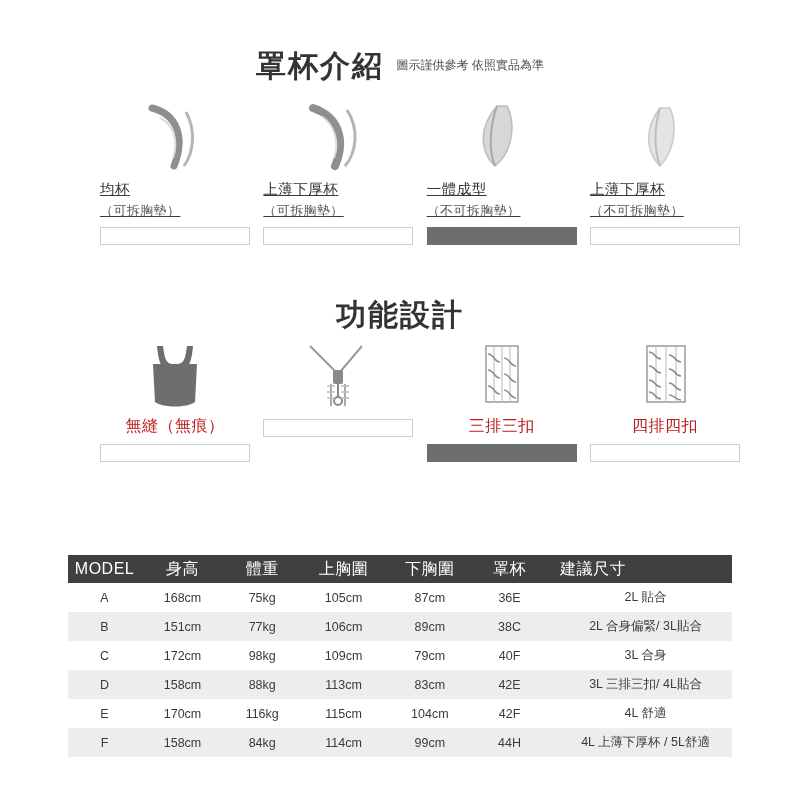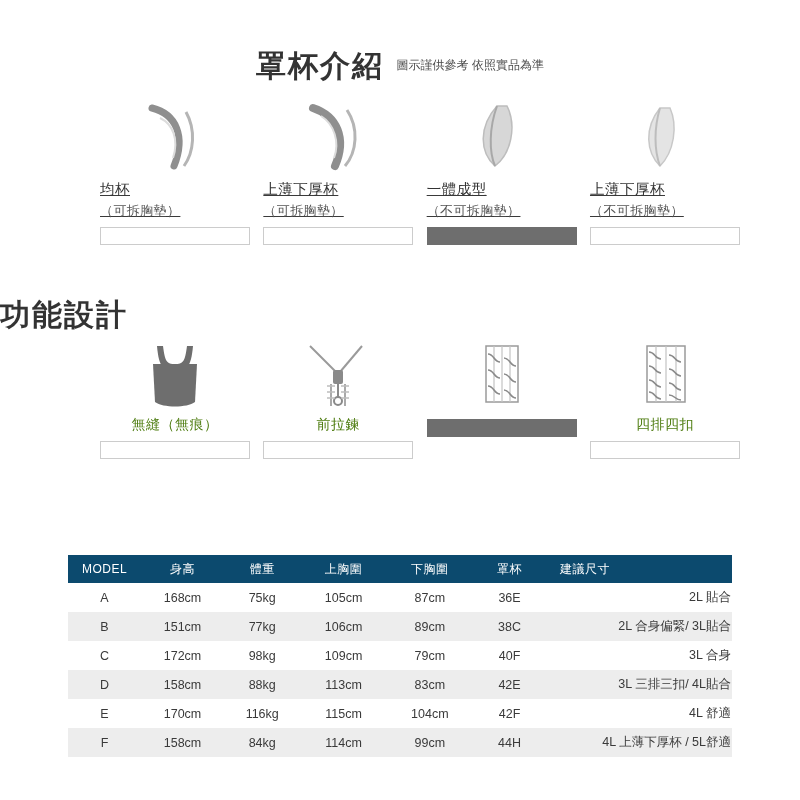--- a/index.html
+++ b/index.html
@@ -87,42 +87,43 @@
     background: #6e6e6e;
     border-color: #6e6e6e;
   }
 
   
   .sec2-title {
     position: absolute;
     top: 295px;
     left: 0;
     width: 800px;
+    text-align: center;
     font-family: Liberation Serif, serif;
   }
   .func-row {
     position: absolute;
     top: 340px;
     left: 100px;
     width: 640px;
     display: flex;
     justify-content: space-between;
   }
   .func-item {
     width: 150px;
     text-align: center;
   }
   .func-art {
     height: 72px;
     position: relative;
   }
   .func-art svg { display:block; margin: 0 auto; }
   .func-label {
-    font-size: 14px;
-    color: #4d7c0f;
+    font-size: 16px;
+    color: #b91c1c;
     margin-top: 4px;
     letter-spacing: .5px;
   }
   .func-bar {
     margin-top: 7px;
     height: 18px;
     border: 1px solid #ccc;
     background: #fff;
     box-sizing: border-box;
   }
@@ -144,38 +145,38 @@
     top: 555px;
     left: 68px;
     width: 664px;
   }
   table.report {
     width: 100%;
     border-collapse: collapse;
     font-size: 13px;
   }
   table.report thead th {
-    background: #0c4a6e;
+    background: #404040;
     color: #ffffff;
     font-weight: normal;
     height: 26px;
-    font-size: 12px;
+    font-size: 16px;
     letter-spacing: .5px;
   }
   table.report tbody td {
     height: 27px;
     text-align: center;
     color: #3a3a3a;
     font-size: 12.5px;
   }
   table.report tbody tr.alt td {
     background: #ededed;
   }
   table.report tbody tr td.rec {
-    text-align: right;
+    text-align: center;
     padding-left: 14px;
   }
   table.report thead th.rec {
     text-align: left;
     padding-left: 14px;
   }
   .col-model { width: 11%; }
   .col-h     { width: 12.5%; }
   .col-w     { width: 11.5%; }
   .col-up    { width: 13%; }
@@ -271,33 +272,33 @@
           <path d="M62 6 L 40 32" stroke="#9a9a9a" stroke-width="2" fill="none"></path>
           <rect x="33" y="30" width="10" height="14" rx="2" fill="#8a8a8a"></rect>
           <path d="M38 44 L 38 58" stroke="#8a8a8a" stroke-width="2"></path>
           <circle cx="38" cy="61" r="4" fill="none" stroke="#8a8a8a" stroke-width="2"></circle>
           <path d="M31 44 L 31 66" stroke="#a9a9a9" stroke-width="2"></path>
           <path d="M45 44 L 45 66" stroke="#a9a9a9" stroke-width="2"></path>
           <path d="M27 46 h8 M27 52 h8 M27 58 h8" stroke="#bdbdbd" stroke-width="1.5"></path>
           <path d="M41 46 h8 M41 52 h8 M41 58 h8" stroke="#bdbdbd" stroke-width="1.5"></path>
         </svg>
       </div>
-      <div class="func-label">前拉鍊</div>
       <div class="func-bar"></div>
     </div>
 
     <div class="func-item">
       <div class="func-art">
         <svg width="76" height="72" viewBox="0 0 76 72">
           <rect x="22" y="6" width="32" height="56" fill="#ffffff" stroke="#9a9a9a" stroke-width="1.5"></rect>
           <path d="M30 6 L 30 62 M38 6 L 38 62 M46 6 L 46 62" stroke="#c4c4c4" stroke-width="1.2"></path>
           <path d="M24 14 c6 0 6 8 12 8 M24 30 c6 0 6 8 12 8 M24 46 c6 0 6 8 12 8" fill="none" stroke="#8a8a8a" stroke-width="1.6"></path>
           <path d="M40 18 c6 0 6 8 12 8 M40 34 c6 0 6 8 12 8 M40 50 c6 0 6 8 12 8" fill="none" stroke="#8a8a8a" stroke-width="1.6"></path>
         </svg>
       </div>
+      <div class="func-label">三排三扣</div>
       <div class="func-bar on"></div>
     </div>
 
     <div class="func-item">
       <div class="func-art">
         <svg width="76" height="72" viewBox="0 0 76 72">
           <rect x="20" y="6" width="38" height="56" fill="#ffffff" stroke="#9a9a9a" stroke-width="1.5"></rect>
           <path d="M29 6 L 29 62 M39 6 L 39 62 M49 6 L 49 62" stroke="#c4c4c4" stroke-width="1.2"></path>
           <path d="M22 12 c6 0 6 7 12 7 M22 26 c6 0 6 7 12 7 M22 40 c6 0 6 7 12 7 M22 52 c6 0 6 7 12 7" fill="none" stroke="#8a8a8a" stroke-width="1.6"></path>
           <path d="M42 15 c6 0 6 7 12 7 M42 29 c6 0 6 7 12 7 M42 43 c6 0 6 7 12 7 M42 55 c6 0 6 5 12 5" fill="none" stroke="#8a8a8a" stroke-width="1.6"></path>

